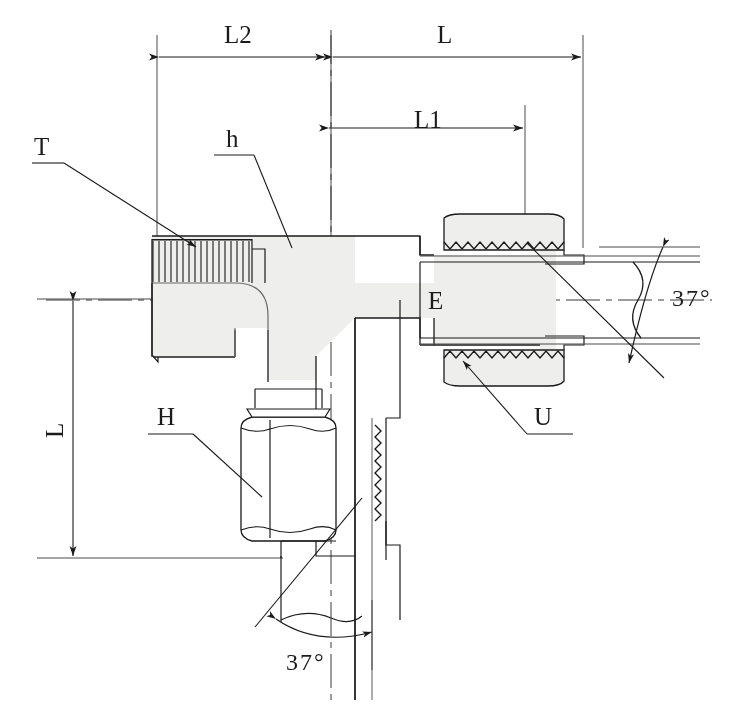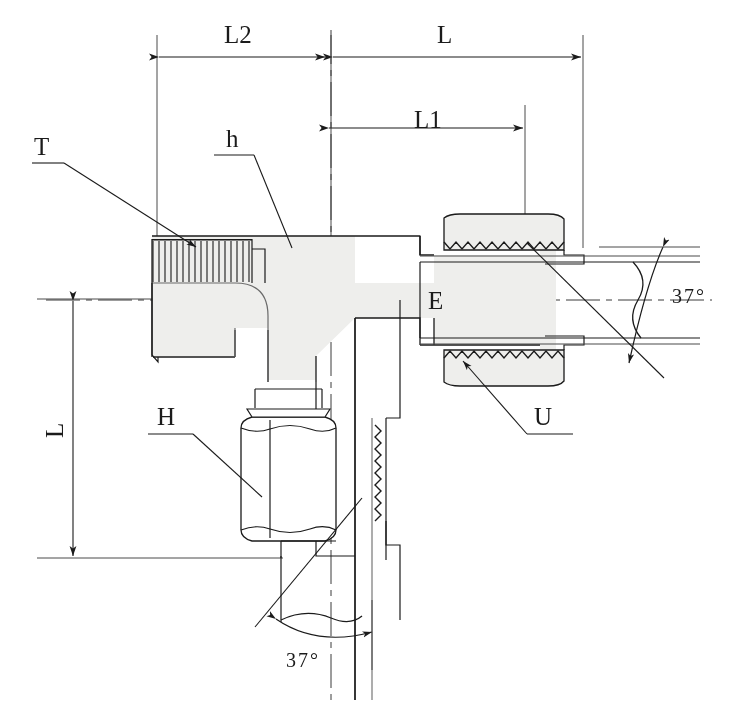--- a/index.html
+++ b/index.html
@@ -2,21 +2,21 @@
 <html><head>
 <meta charset="utf-8">
 <style>
   html,body{margin:0;padding:0;background:#ffffff;}
   body{width:741px;height:724px;overflow:hidden;
        font-family:"Liberation Serif",serif;}
   #stage{position:relative;width:741px;height:724px;background:#ffffff;border-radius:10px;}
   svg#dwg{position:absolute;left:0;top:0;width:741px;height:724px;}
   .lbl{position:absolute;color:#1b1b1b;font-family:"Liberation Serif",serif;
        font-size:25px;line-height:1;white-space:pre;}
-  .lbl.ang{font-size:20px;letter-spacing:2px;}
+  .lbl.ang{font-size:24px;letter-spacing:2px;}
   .lbl.vert{transform:rotate(-90deg);transform-origin:left top;}
 </style>
 </head>
 <body>
 
 <div id="stage">
 
 <svg id="dwg" viewBox="0 0 741 724">
   <defs>
     <marker id="ah" markerWidth="12" markerHeight="12" refX="10" refY="4" orient="auto" markerUnits="userSpaceOnUse">

